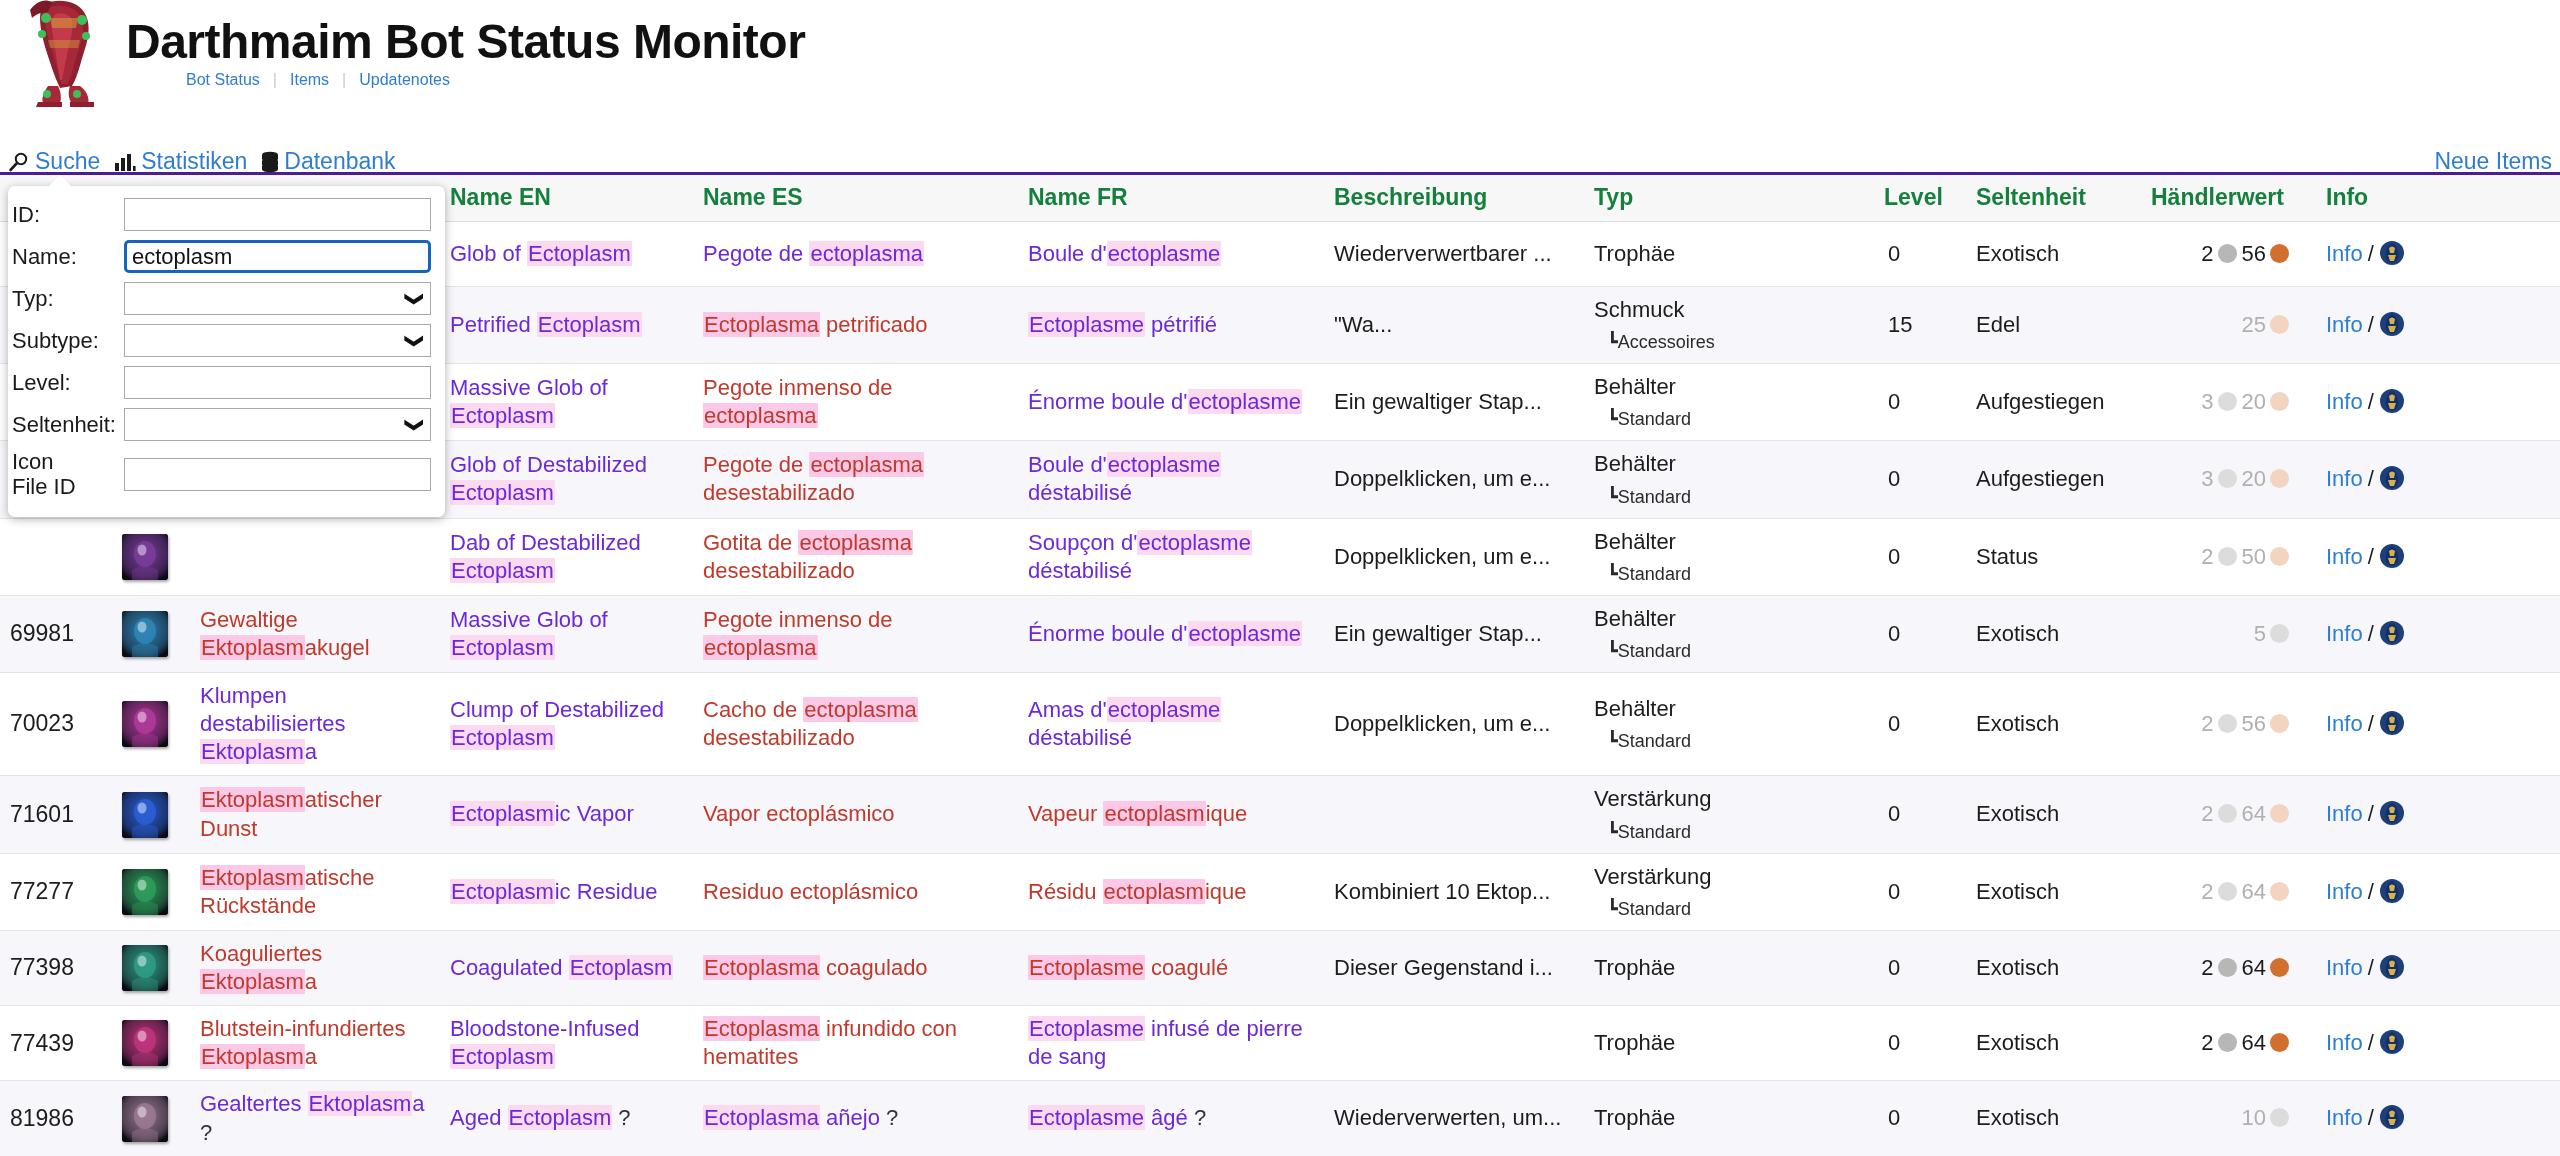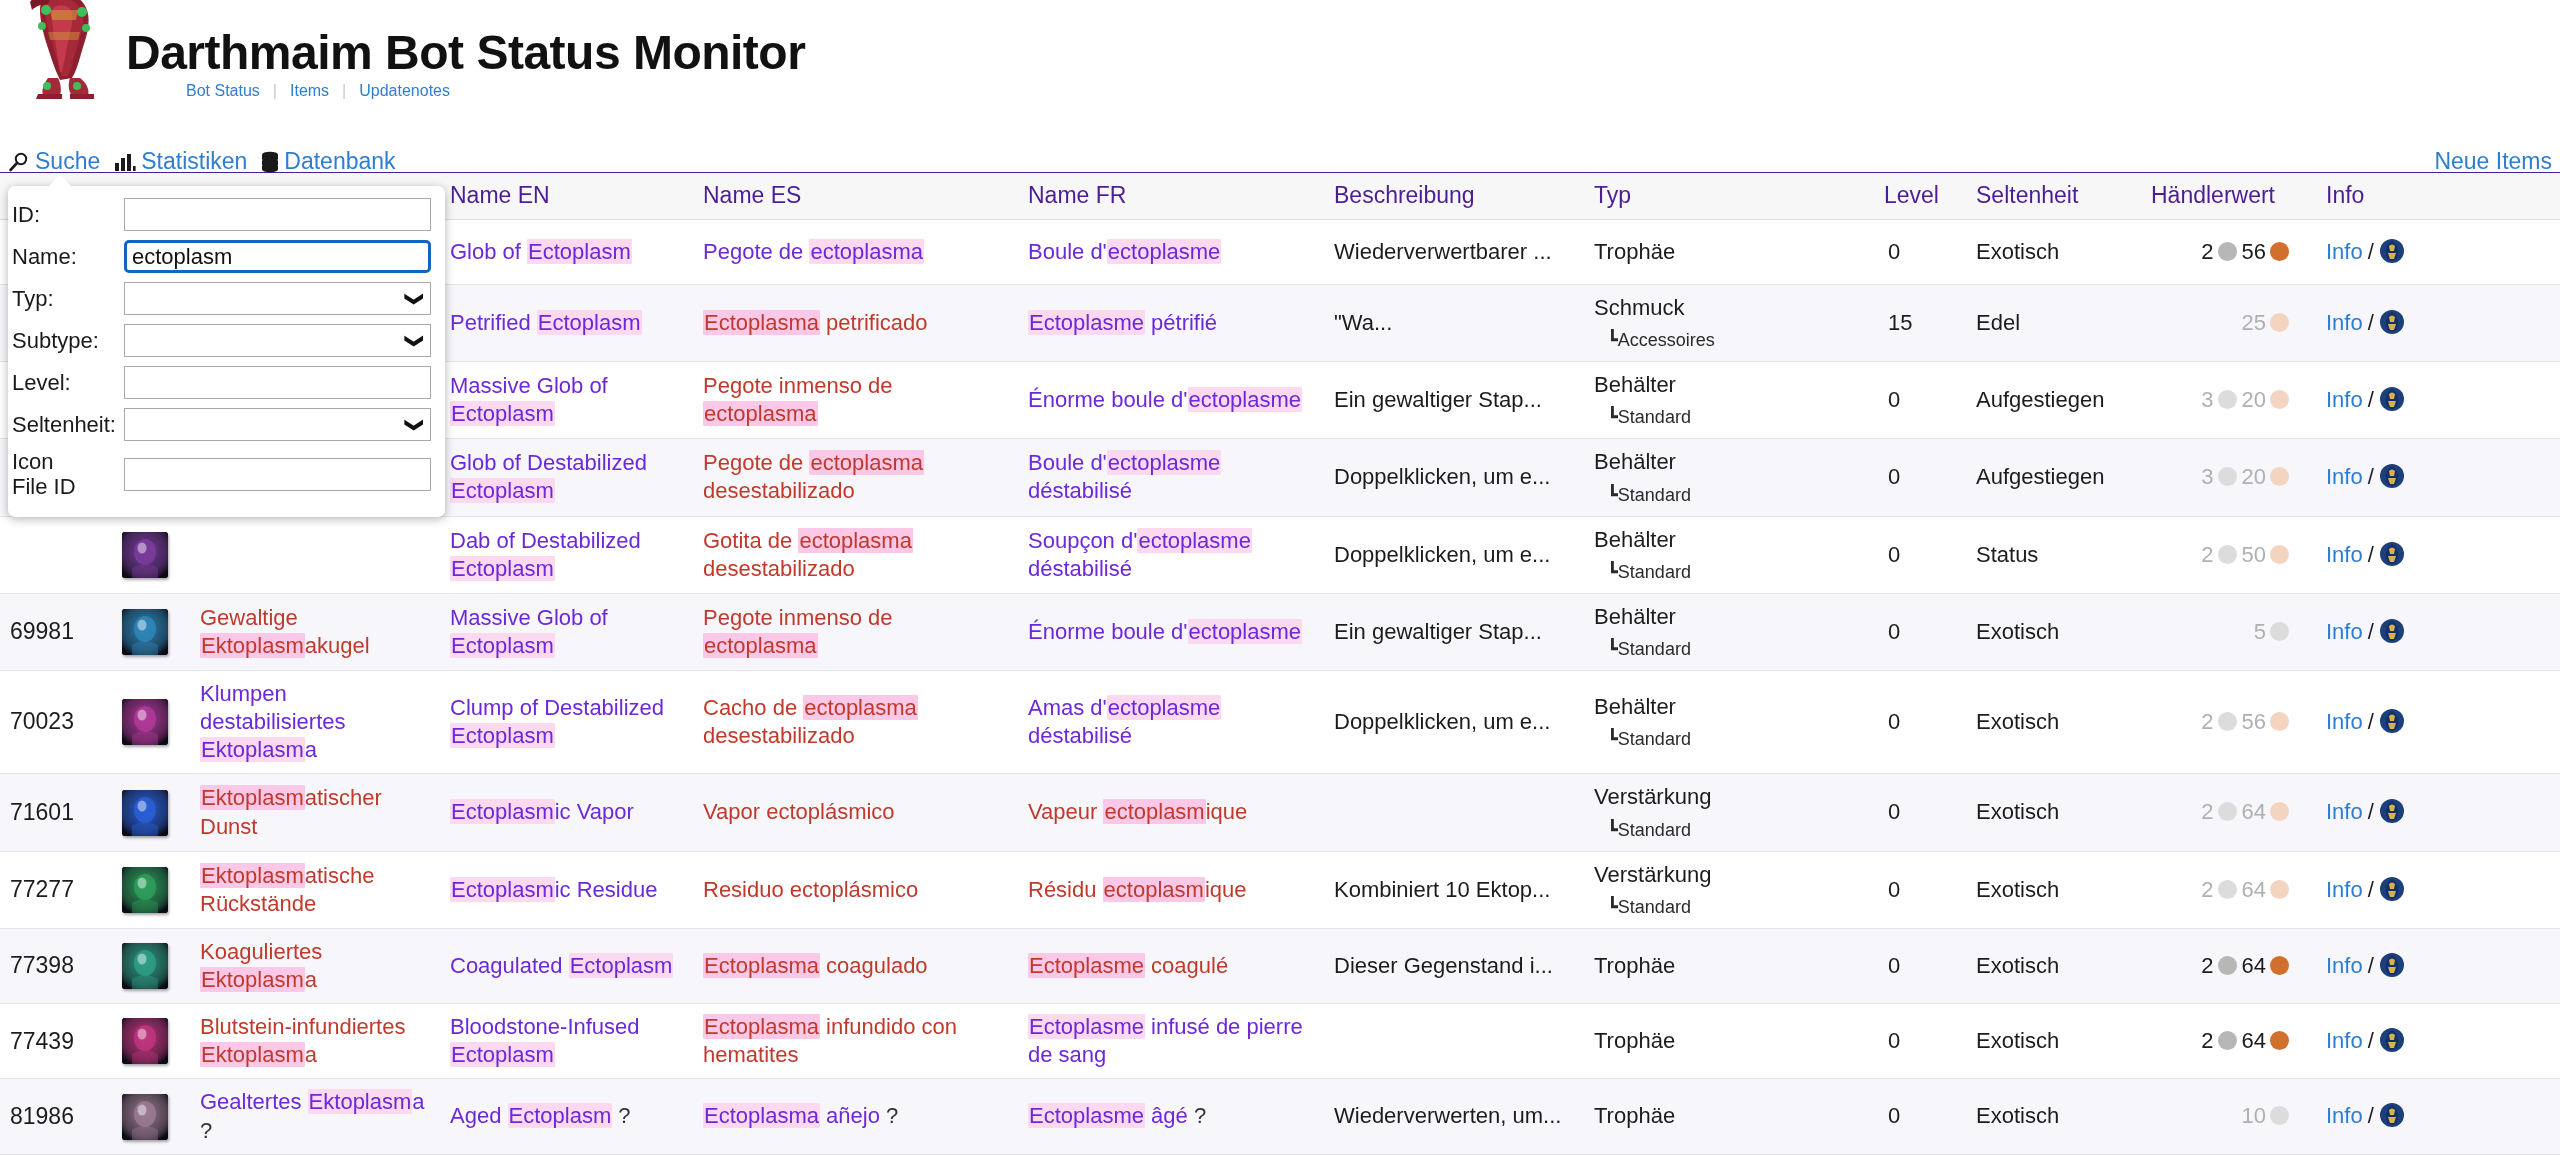--- a/index.html
+++ b/index.html
@@ -11,21 +11,21 @@
     overflow: hidden;
   }
   a { text-decoration: none; }
 
   
   .header {
     position: relative;
     height: 100px;
     padding-left: 14px;
     display: flex;
-    align-items: flex-end;
+    align-items: center;
   }
   .logo-wrap {
     width: 108px; height: 112px;
     position: relative;
     flex: 0 0 auto;
     margin-top: 4px;
   }
   .logo-svg { display:block; }
   .title-block { margin-left: 4px; margin-top: 6px; }
   .site-title {
@@ -148,25 +148,25 @@
   
   .table-wrap {
     position: absolute;
     top: 172px;
     left: 0;
     width: 2560px;
   }
   table.items { border-collapse: collapse; width: 2560px; table-layout: fixed; }
   table.items thead th {
     background: #f7f7f7;
-    border-top: 1px solid #4c1d95;
+    border-top: 3px solid #4c1d95;
     border-bottom: 1px solid #dcdcdc;
     font-size: 23px;
-    font-weight: normal;
-    color: #4c1d95;
+    font-weight: bold;
+    color: #15803d;
     text-align: left;
     padding: 9px 10px 10px 10px;
     white-space: nowrap;
   }
   table.items tbody td {
     border-bottom: 1px solid #e4e4e4;
     font-size: 22px;
     color: #1c1c1c;
     padding: 9px 10px;
     vertical-align: middle;

